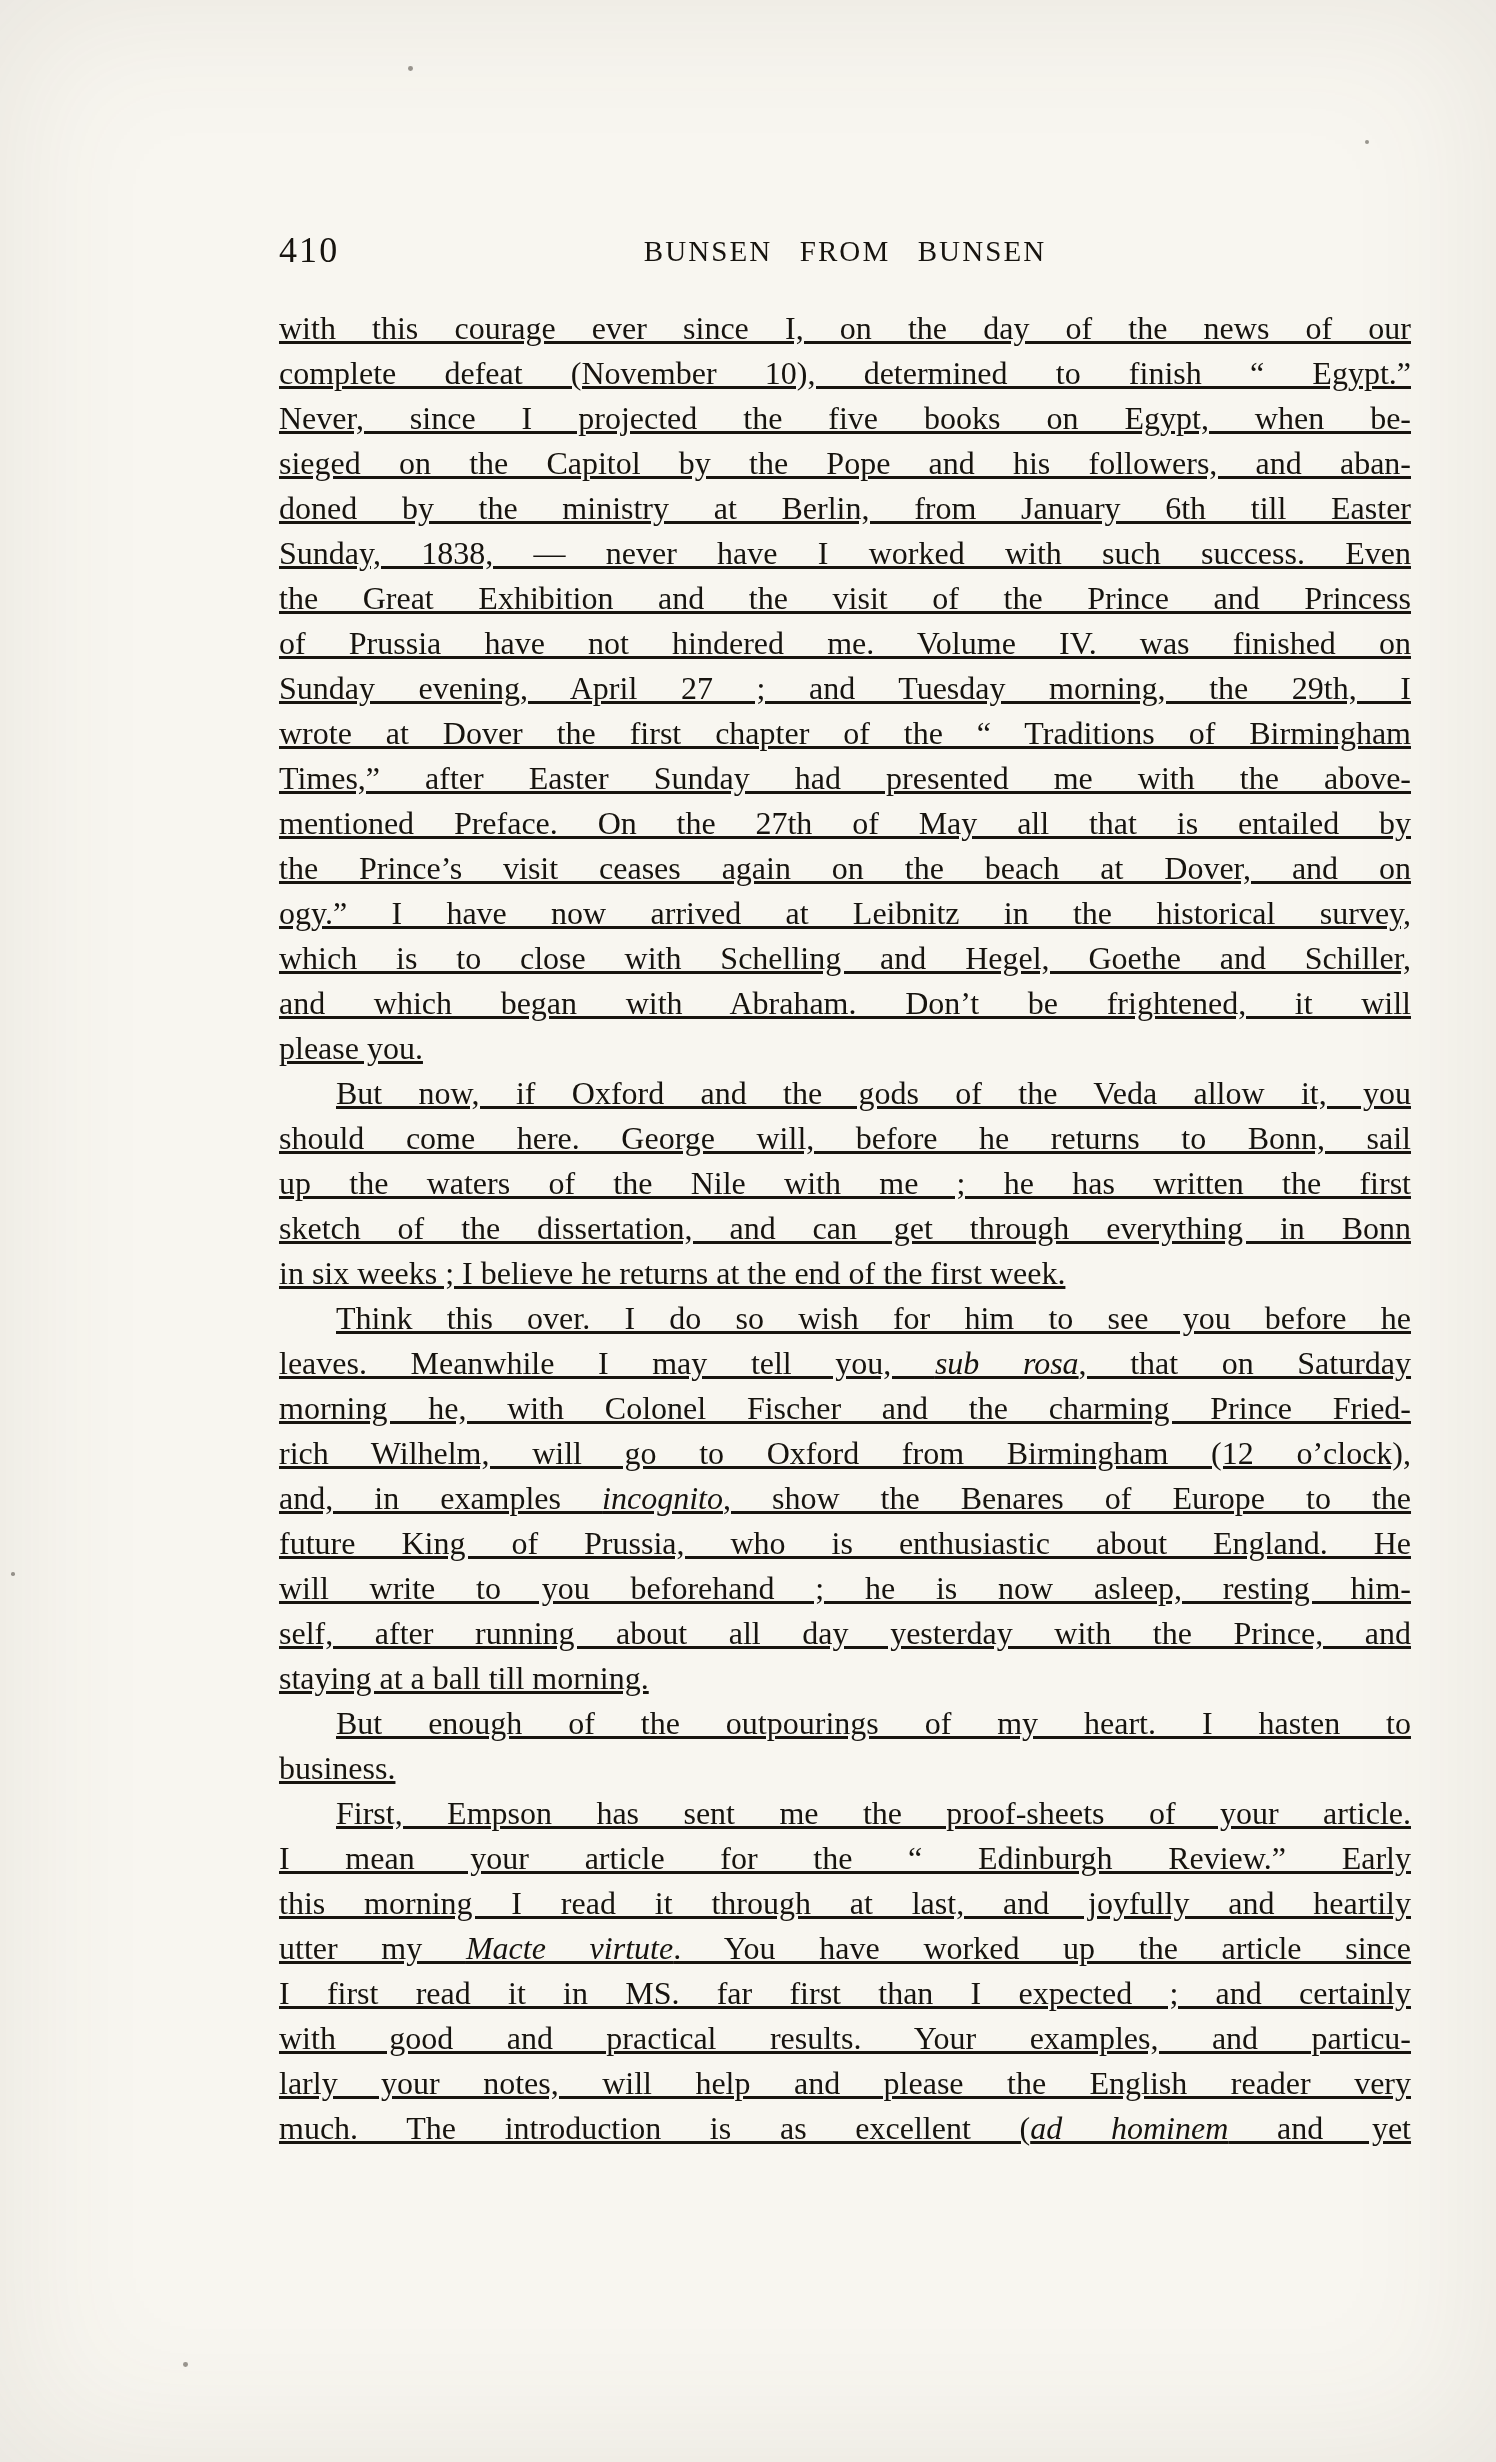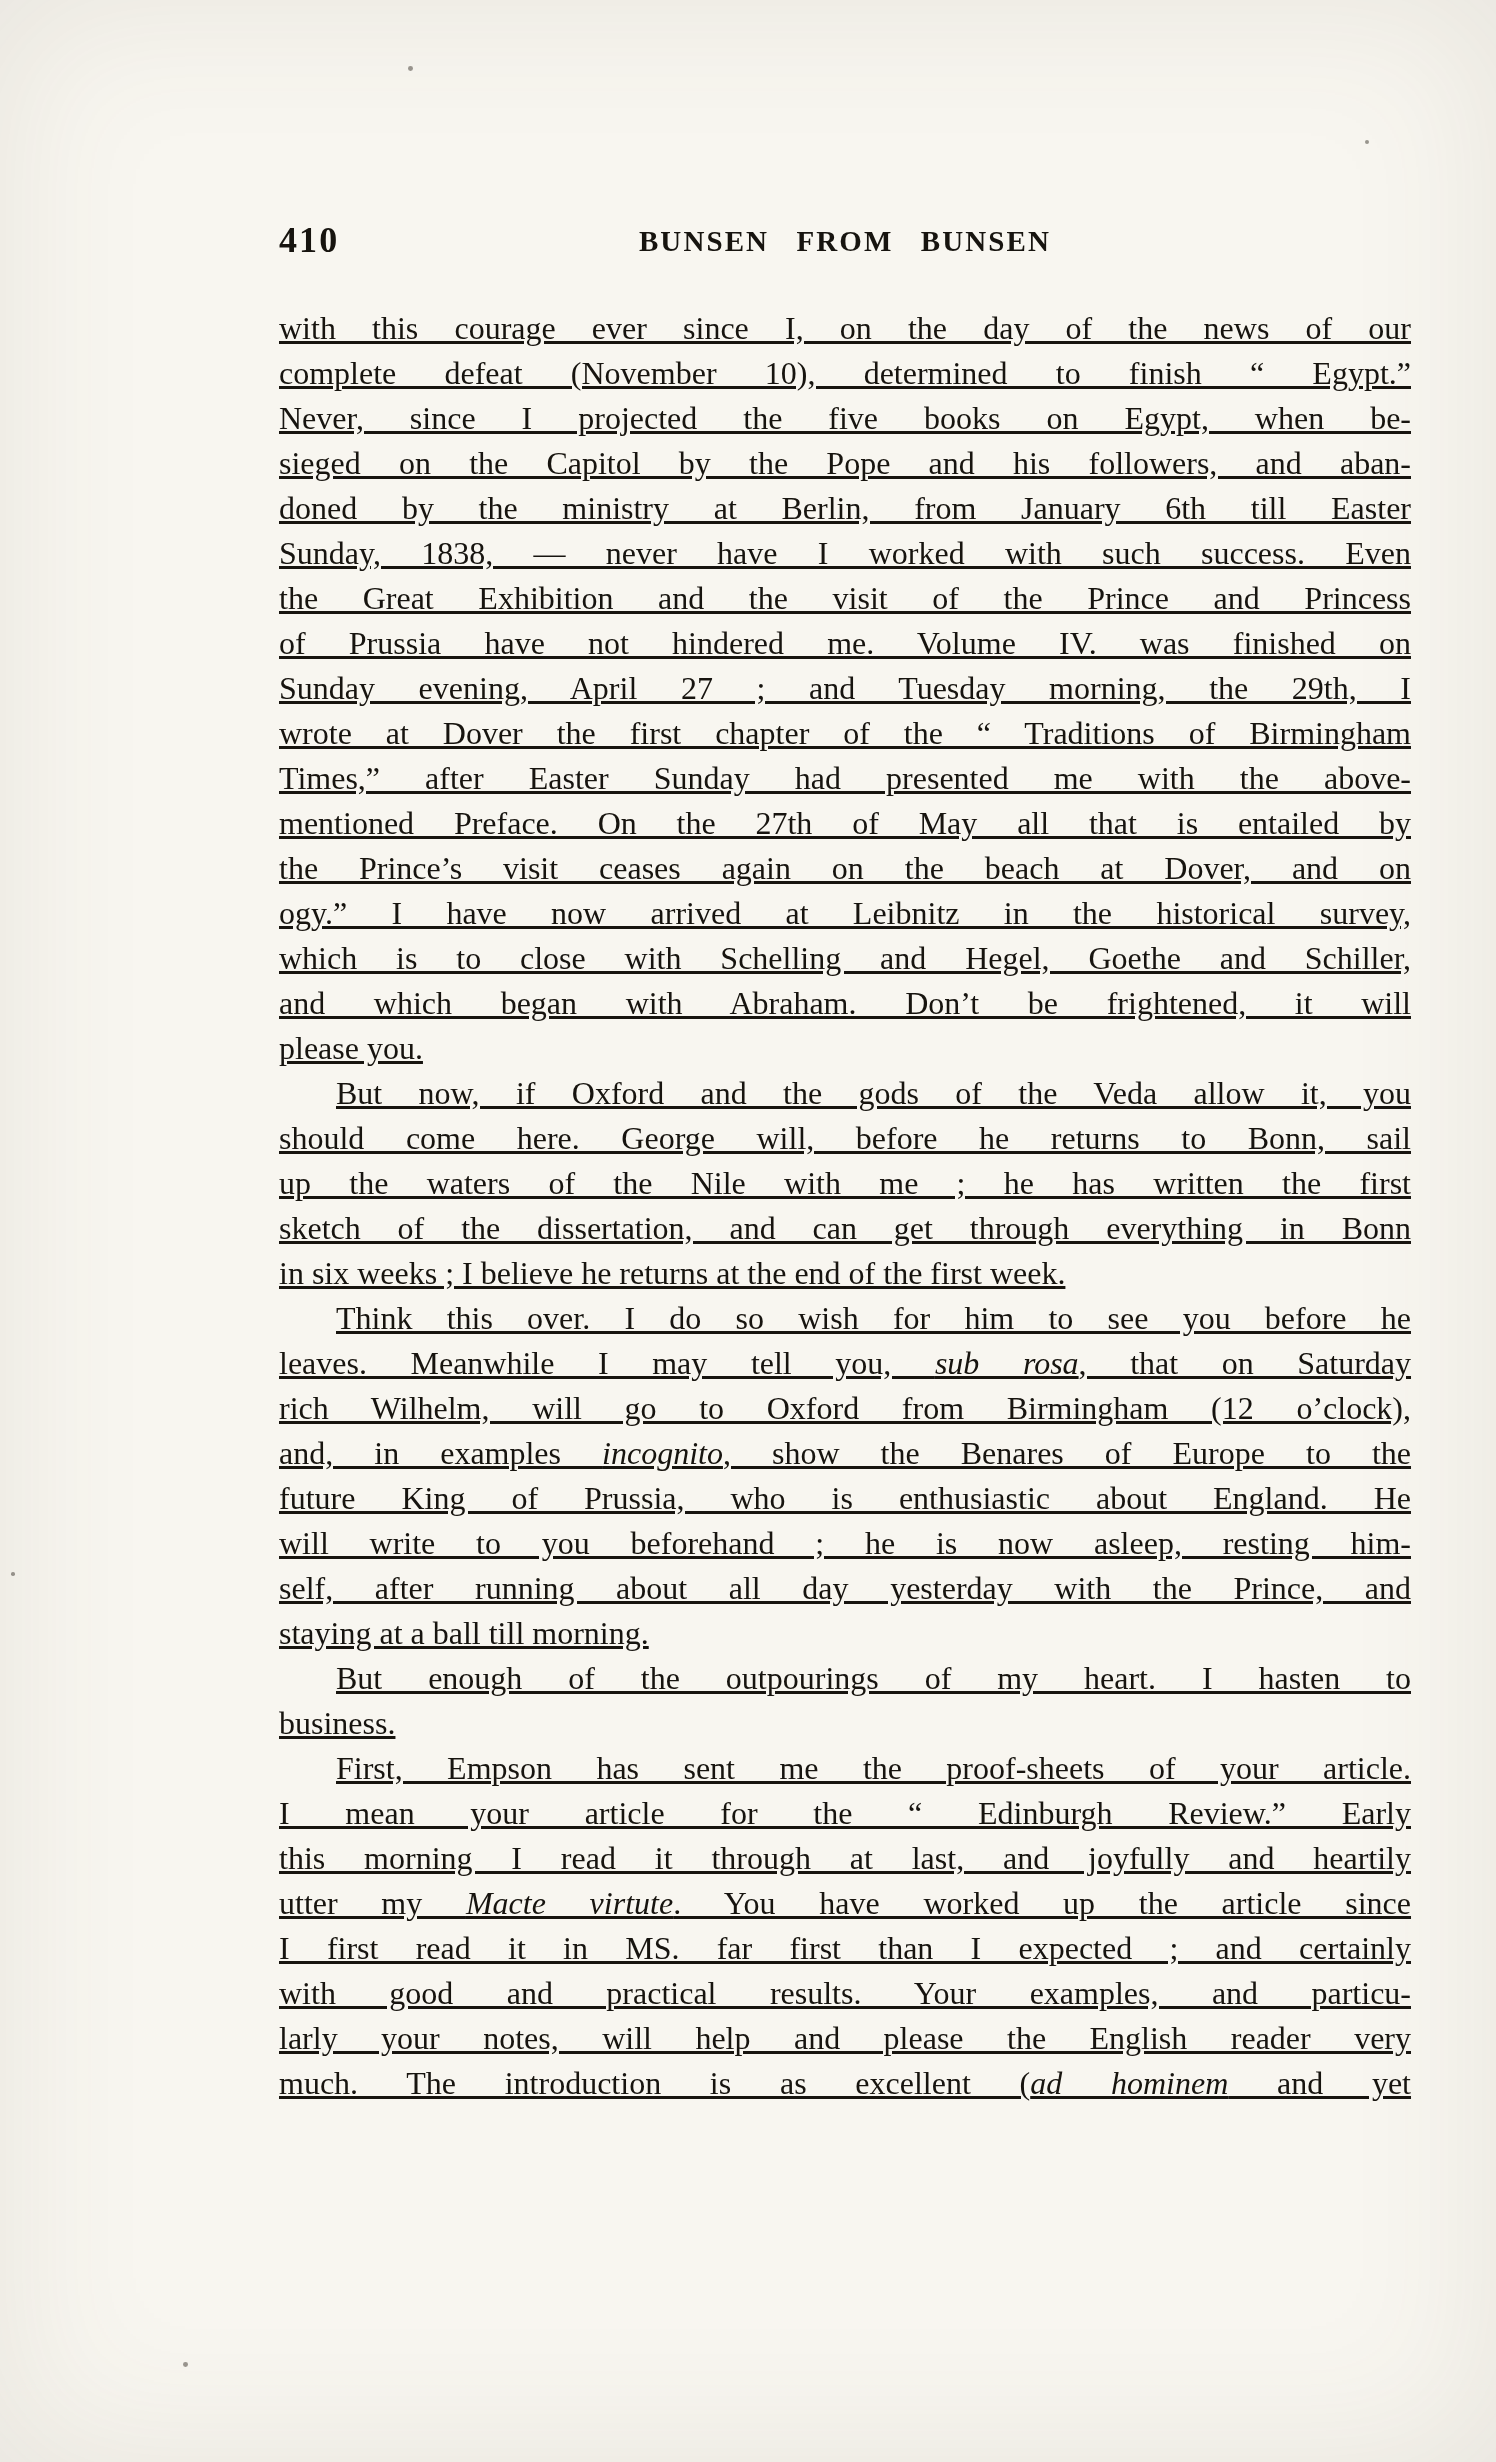--- a/index.html
+++ b/index.html
@@ -9,24 +9,23 @@
     height: 2462px;
     background: #f8f6f0;
     font-family: "Liberation Serif", "DejaVu Serif", serif;
     color: #17140f;
     overflow: hidden;
     box-shadow: inset 0 0 154px rgba(90,80,60,0.10);
   }
   .header-row {
     position: absolute;
     left: 279px;
-    top: 222px;
+    top: 232px;
     width: 1132px;
     height: 50px;
-    font-weight: bold;
   }
   .page-num {
     position: absolute;
     left: 0;
     top: -2.8px;
     font-size: 36px;
     letter-spacing: 2.1px;
   }
   .running-title {
     position: absolute;
@@ -107,20 +106,21 @@
       <div class="paragraph">
         <div class="line indent"><span>But now, if Oxford and the gods of the Veda allow it, you</span></div>
         <div class="line"><span>should come here. George will, before he returns to Bonn, sail</span></div>
         <div class="line"><span>up the waters of the Nile with me ; he has written the first</span></div>
         <div class="line"><span>sketch of the dissertation, and can get through everything in Bonn</span></div>
         <div class="line noj"><span>in six weeks ; I believe he returns at the end of the first week.</span></div>
       </div>
       <div class="paragraph">
         <div class="line indent"><span>Think this over. I do so wish for him to see you before he</span></div>
         <div class="line"><span>leaves. Meanwhile I may tell you, </span><span class="it">sub rosa</span><span>, that on Saturday</span></div>
+        <div class="line"><span>morning he, with Colonel Fischer and the charming Prince Fried-</span></div>
         <div class="line"><span>rich Wilhelm, will go to Oxford from Birmingham (12 o’clock),</span></div>
         <div class="line"><span>and, in examples </span><span class="it">incognito</span><span>, show the Benares of Europe to the</span></div>
         <div class="line"><span>future King of Prussia, who is enthusiastic about England. He</span></div>
         <div class="line"><span>will write to you beforehand ; he is now asleep, resting him-</span></div>
         <div class="line"><span>self, after running about all day yesterday with the Prince, and</span></div>
         <div class="line noj"><span>staying at a ball till morning.</span></div>
       </div>
       <div class="paragraph">
         <div class="line indent"><span>But enough of the outpourings of my heart. I hasten to</span></div>
         <div class="line noj"><span>business.</span></div>

